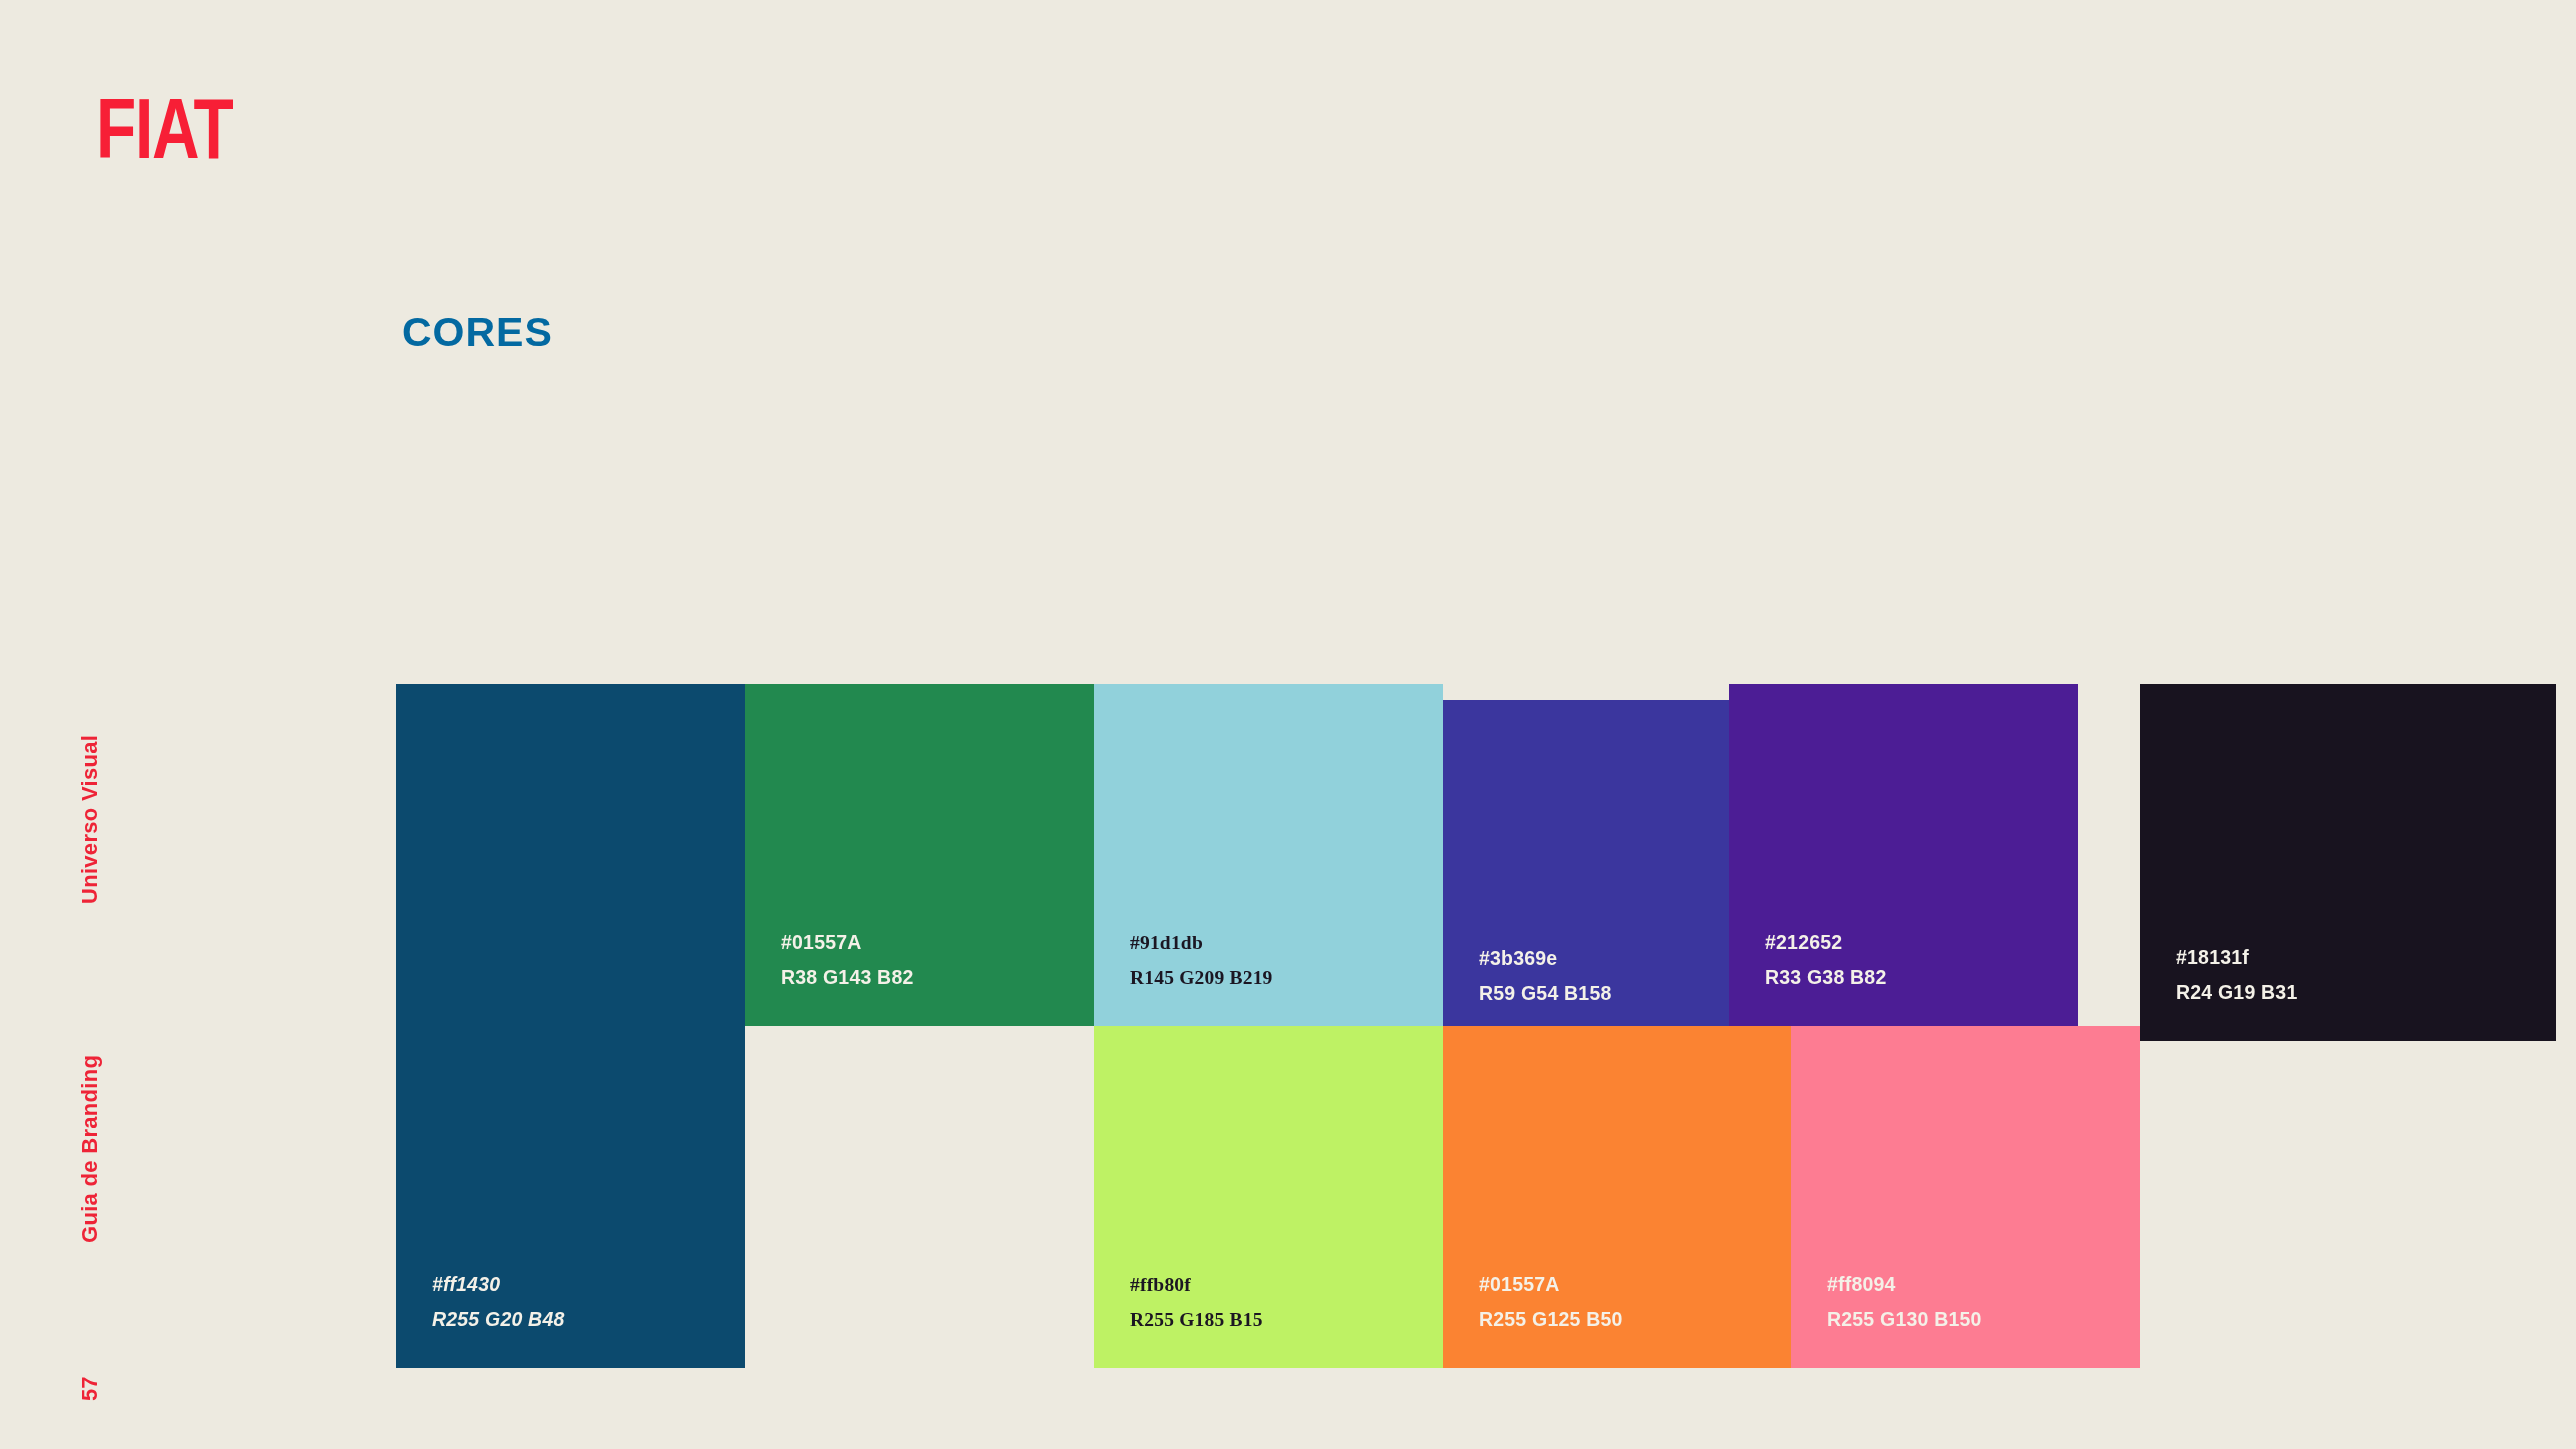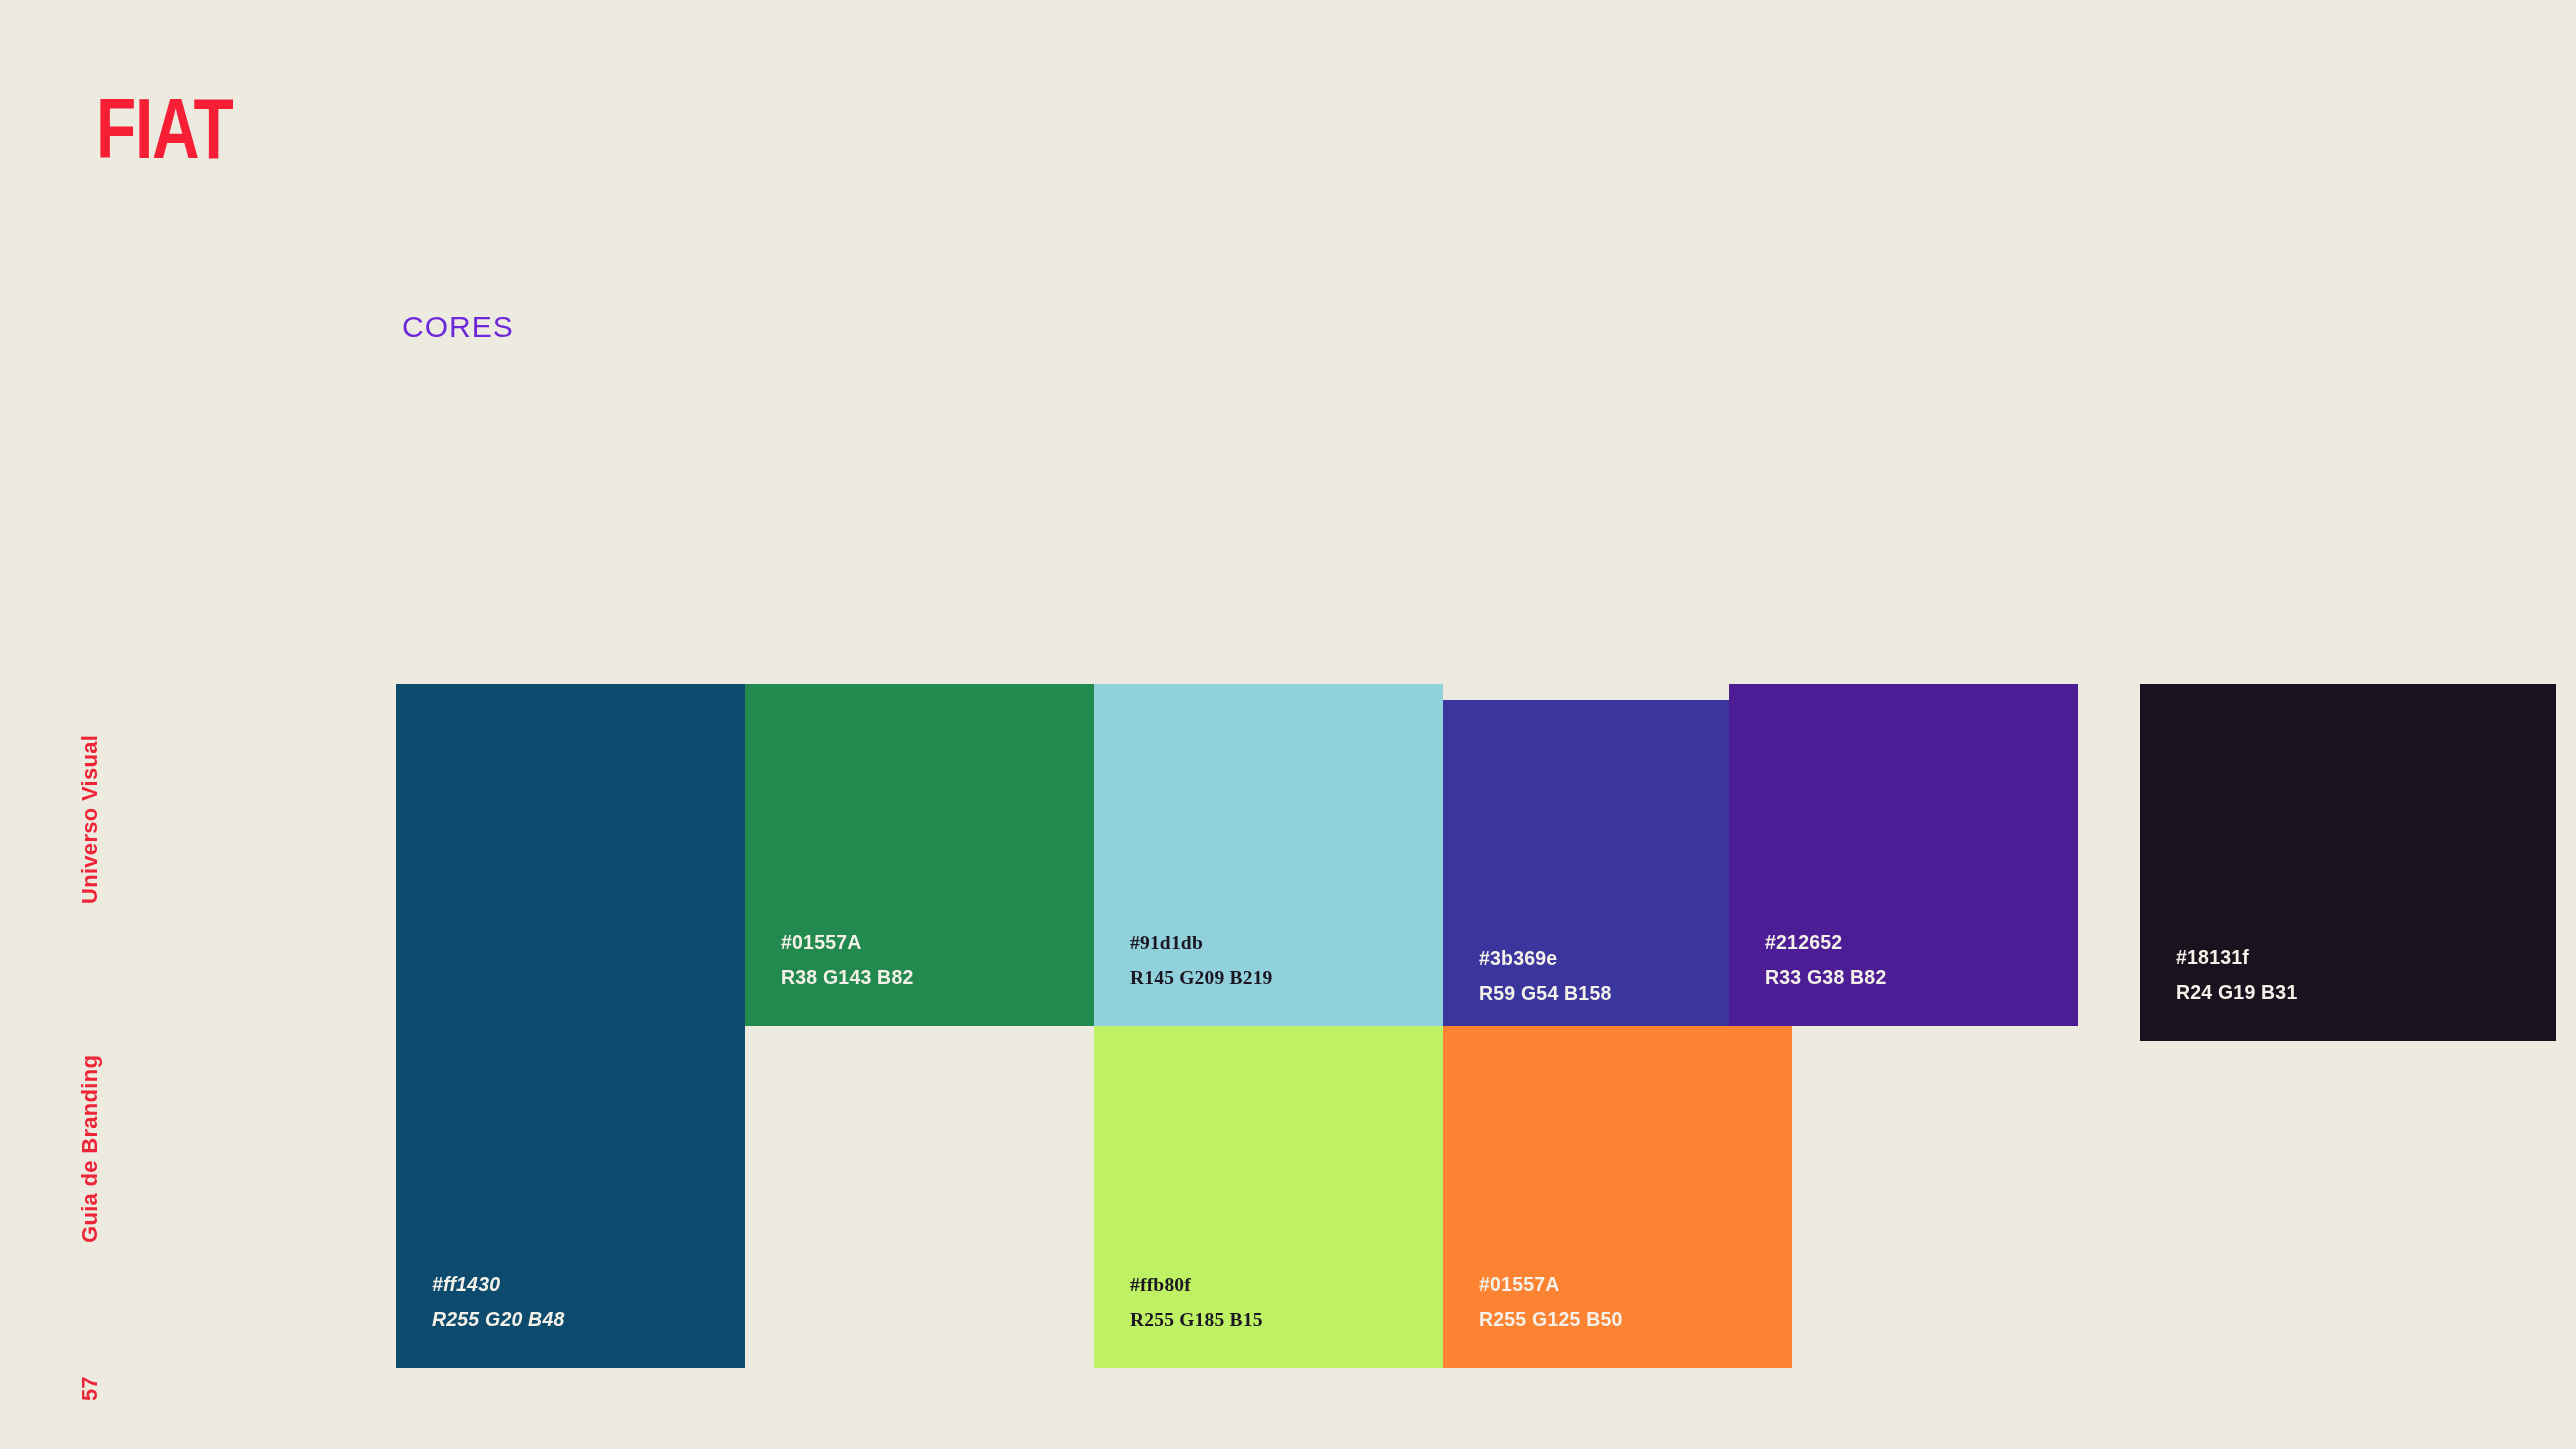--- a/index.html
+++ b/index.html
@@ -22,24 +22,24 @@
     color:#f71f36;
     line-height:1;
     transform:scaleY(1.22) scaleX(0.94);
     transform-origin:left top;
   }
 
   
   .page-title {
     position:absolute;
     left:402px; top:312px;
-    font-size:30px;
-    font-weight:normal;
+    font-size:41px;
+    font-weight:bold;
     letter-spacing:1px;
-    color:#6d28d9;
+    color:#0369a1;
     line-height:1;
   }
 
   
   .side-label {
     position:absolute;
     left:101px;
     transform-origin:left bottom;
     transform:rotate(-90deg);
     white-space:nowrap;
@@ -146,14 +146,20 @@
         <span class="hex">#ffb80f</span>
         <span class="rgb">R255 G185 B15</span>
       </div>
     </div>
     <div class="swatch light-text" style="left: 1047px; top: 342px; width: 349px; height: 342px; background: rgb(251, 131, 50);">
       <div class="meta">
         <span class="hex">#01557A</span>
         <span class="rgb">R255 G125 B50</span>
       </div>
     </div>
+    <div class="swatch light-text" style="left: 1395px; top: 342px; width: 349px; height: 342px; background: rgb(253, 124, 146);">
+      <div class="meta">
+        <span class="hex">#ff8094</span>
+        <span class="rgb">R255 G130 B150</span>
+      </div>
+    </div>
   </div>
 
 
 </body></html>

